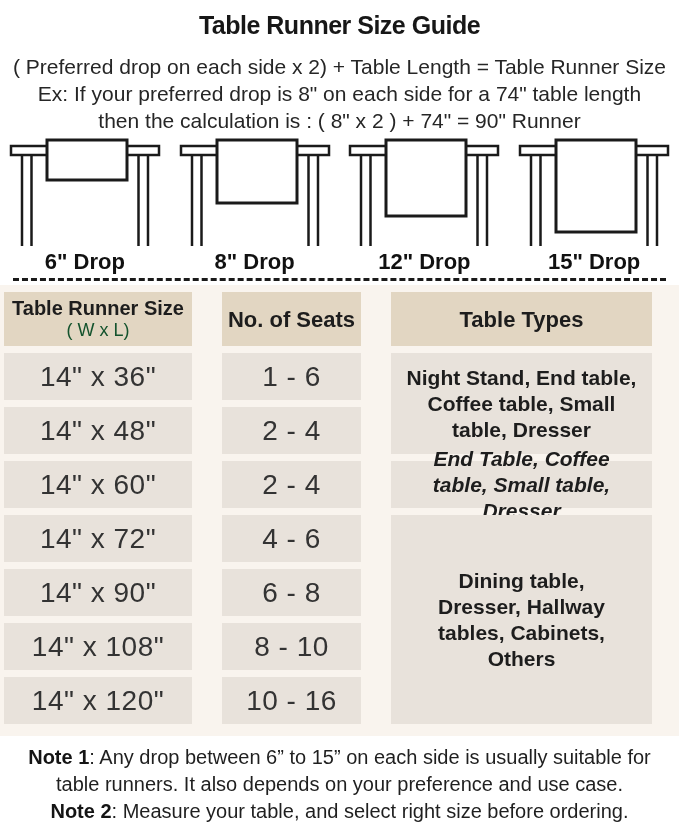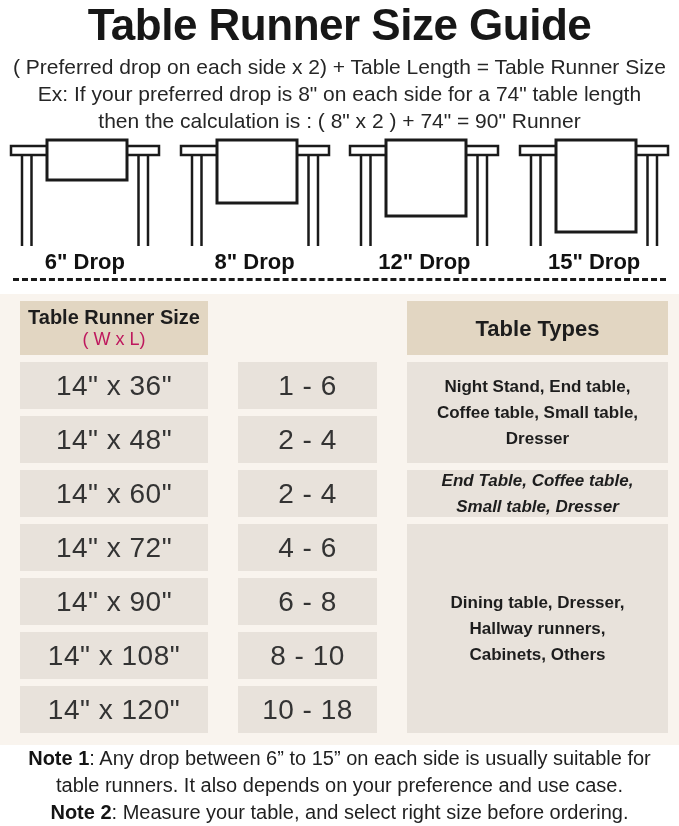--- a/index.html
+++ b/index.html
@@ -14,21 +14,21 @@
   body{
     width:679px;height:826px;
     font-family:"Liberation Sans", sans-serif;
     color:var(--ink);
     overflow:hidden;
   }
   .page{width:679px;height:826px;}
   .page-title{
     padding-top:2px;
     text-align:center;
-    font-size:44px;line-height:46px;font-weight:700;
+    font-size:25px;line-height:46px;font-weight:700;
     letter-spacing:-0.5px;color:#171717;
   }
   .formula{
     margin-top:5px;
     text-align:center;font-size:21px;line-height:27px;color:#262626;
   }
   .example{
     text-align:center;font-size:21px;line-height:27px;color:#262626;
   }
   .illos{
@@ -43,57 +43,57 @@
     margin-top:0px;
     font-size:22px;line-height:27px;font-weight:700;color:#111;
     text-align:center;
   }
   .dashed{
     margin:3px 13px 0 13px;
     border-top:3px dashed #1a1a1a;
     height:0;
   }
   .table-wrap{
-    margin-top:13px;
+    margin-top:4px;
     background:var(--cream);
-    padding:7px 13px 12px 20px;
+    padding:7px 13px 12px 4px;
     height:451px;
   }
   .grid{
     display:grid;
     grid-template-columns:188px 139px 261px;
     grid-template-rows:54px repeat(7,47px);
     column-gap:30px;
     row-gap:7px;
   }
   .hcell{
     background:var(--tan);
     display:flex;flex-direction:column;align-items:center;justify-content:center;
     text-align:center;
   }
   .hcell .h-main{font-size:20px;font-weight:700;line-height:23px;color:#1d1d1d;}
-  .hcell .h-sub{font-size:18px;font-weight:400;line-height:21px;color:#be185d;}
+  .hcell .h-sub{font-size:18px;font-weight:400;line-height:21px;color:#14532d;}
   .hcell.single .h-main{font-size:22px;}
   .h-col1{grid-column:1;grid-row:1;}
   .h-col2{grid-column:2;grid-row:1;}
   .h-col3{grid-column:3;grid-row:1;}
   .dcell{
     background:var(--cell);
     display:flex;align-items:center;justify-content:center;
     text-align:center;
   }
   .dcell.size,.dcell.seats{
     font-size:28px;color:var(--val);letter-spacing:0.5px;font-weight:400;
   }
   .dcell.types{
-    font-size:17px;font-weight:700;line-height:26px;color:#1d1d1d;
+    font-size:21px;font-weight:700;line-height:26px;color:#1d1d1d;
     padding:6px 14px;
   }
   .notes{
-    margin-top:0;
+    margin-top:8px;
     text-align:center;
     font-size:20px;line-height:27px;color:#1f1f1f;
     padding:0 4px;
   }
   .notes b{font-weight:700;color:#141414;}
 </style>
 </head>
 <body>
 
 <div class="page">
@@ -151,46 +151,49 @@
       </div>
     </div>
 
   <div class="dashed"></div>
 
   <div class="table-wrap">
     <div class="grid" id="size-grid">
       <div class="hcell h-col1">
         <div class="h-main">Table Runner Size</div>
         <div class="h-sub">( W x L)</div>
+      </div>
+      <div class="hcell single h-col2">
+        <div class="h-main">No. of Seats</div>
       </div>
       <div class="hcell single h-col3">
         <div class="h-main">Table Types</div>
       </div>
     <div class="dcell size" style="grid-area: 2 / 1;">14" x 36"</div>
         <div class="dcell seats" style="grid-area: 2 / 2;">1 - 6</div>
         <div class="dcell size" style="grid-area: 3 / 1;">14" x 48"</div>
         <div class="dcell seats" style="grid-area: 3 / 2;">2 - 4</div>
         <div class="dcell size" style="grid-area: 4 / 1;">14" x 60"</div>
         <div class="dcell seats" style="grid-area: 4 / 2;">2 - 4</div>
         <div class="dcell size" style="grid-area: 5 / 1;">14" x 72"</div>
         <div class="dcell seats" style="grid-area: 5 / 2;">4 - 6</div>
         <div class="dcell size" style="grid-area: 6 / 1;">14" x 90"</div>
         <div class="dcell seats" style="grid-area: 6 / 2;">6 - 8</div>
         <div class="dcell size" style="grid-area: 7 / 1;">14" x 108"</div>
         <div class="dcell seats" style="grid-area: 7 / 2;">8 - 10</div>
         <div class="dcell size" style="grid-area: 8 / 1;">14" x 120"</div>
-        <div class="dcell seats" style="grid-area: 8 / 2;">10 - 18</div>
+        <div class="dcell seats" style="grid-area: 8 / 2;">10 - 16</div>
         <div class="dcell types" style="grid-area: 2 / 3 / span 2;">
           <span style="display: inline-block; max-width: 236px;">Night Stand, End table, Coffee table, Small table, Dresser</span>
         </div>
         <div class="dcell types" style="grid-area: 4 / 3 / span 1;">
           <span style="display: inline-block; max-width: 236px; font-style: italic;">End Table, Coffee table, Small table, Dresser</span>
         </div>
         <div class="dcell types" style="grid-area: 5 / 3 / span 4;">
-          <span style="display: inline-block; max-width: 210px;">Dining table, Dresser, Hallway runners, Cabinets, Others</span>
+          <span style="display: inline-block; max-width: 210px;">Dining table, Dresser, Hallway tables, Cabinets, Others</span>
         </div>
       </div>
   </div>
 
   <div class="notes">
     <p><b>Note 1</b><span>: Any drop between 6” to 15” on each side is usually suitable for table runners. It also depends on your preference and use case.</span></p>
     <p><b>Note 2</b><span>: Measure your table, and select right size before ordering.</span></p>
   </div>
 
 </div>

